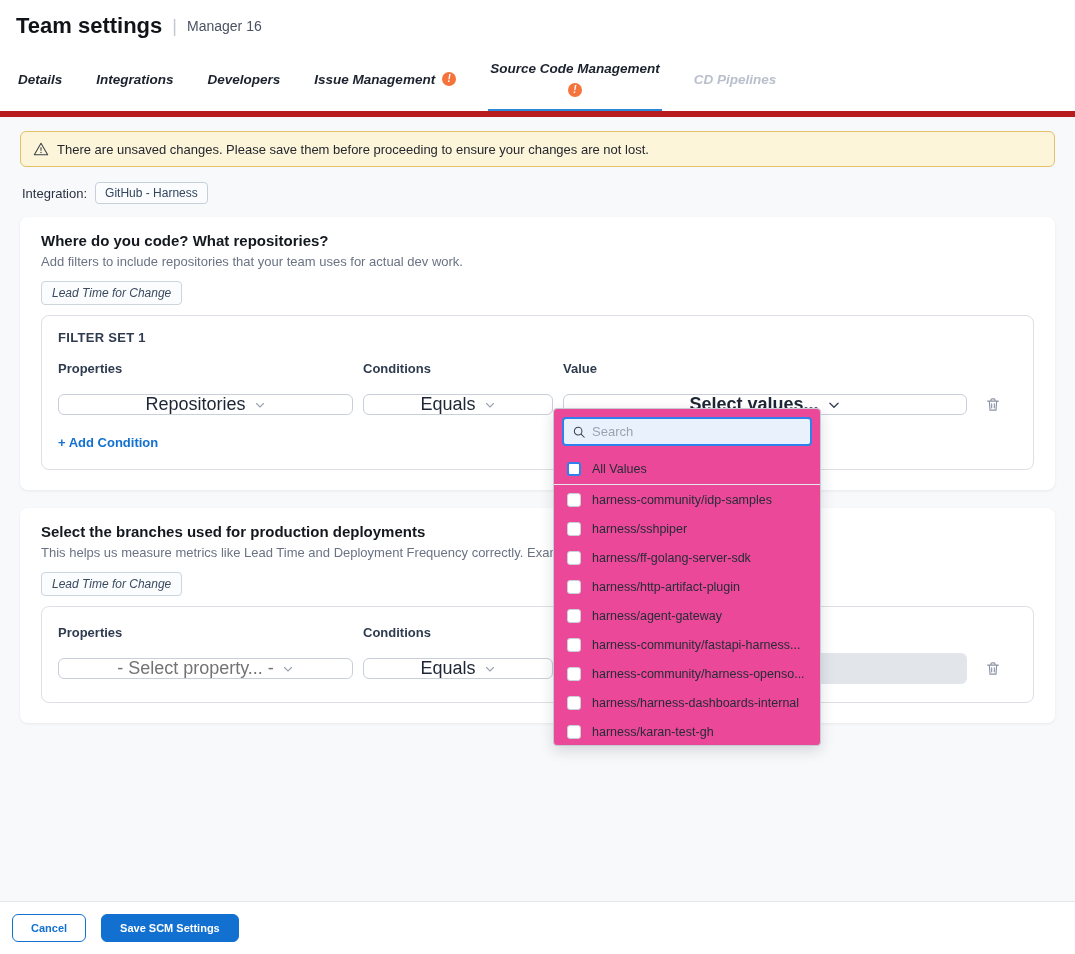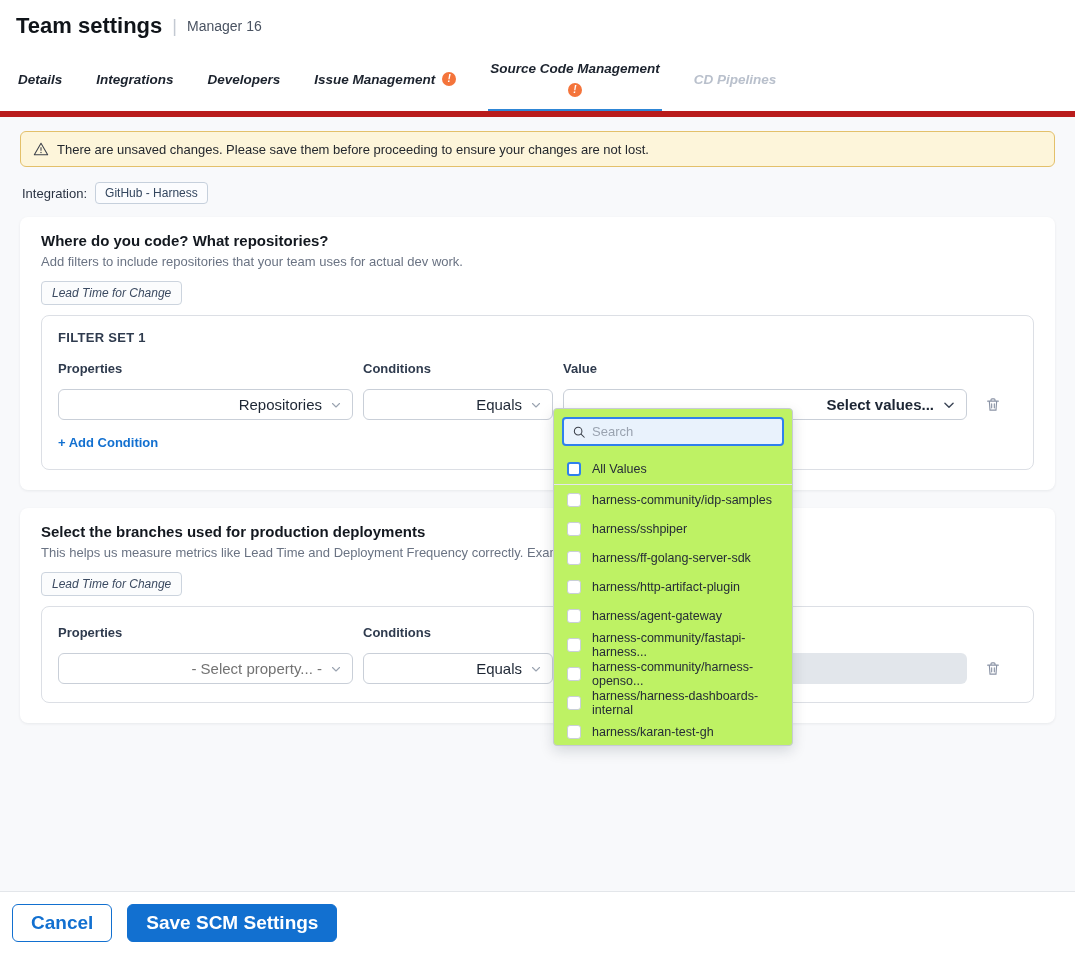--- a/index.html
+++ b/index.html
@@ -37,45 +37,45 @@
   .card-title { font-size:15px; font-weight:700; color:#13181f; }
   .card-sub { font-size:13px; color:#6a7383; margin-top:5px; }
   .tag { display:inline-block; margin:12px 0 10px; padding:4px 10px; font-size:12px; color:#3b4a61; background:#fbfcfd; border:1px solid #ccd4de; border-radius:4px;font-style:italic; }
 
   .filter-panel { border:1px solid #dcdfe5; border-radius:8px; padding:14px 16px 18px; }
   .filter-set-title { font-size:13px; font-weight:700; letter-spacing:.3px; color:#2f3b4e; margin-bottom:16px; }
 
   .filter-grid { display:grid; grid-template-columns:295px 190px 1fr 40px; column-gap:10px; align-items:center; }
   .col-label { font-size:13px; font-weight:700; color:#2f3b4e; margin-bottom:13px; }
 
-  .select { height:31px; background:#fff; border:1px solid #c9cfd8; border-radius:6px; padding:0 10px; display:flex; align-items:center; justify-content:flex-end; font-size:15px; color:#1d2634; cursor:pointer; }
+  .select { height:21px; background:#fff; border:1px solid #c9cfd8; border-radius:6px; padding:0 10px; display:flex; align-items:center; justify-content:center; font-size:18px; color:#1d2634; cursor:pointer; }
   .select .placeholder { color:#737373; }
   .select.value-select span:first-child { font-weight:600; }
   .chev { flex:0 0 auto; margin-left:8px; }
 
   .disabled-input { height:31px; background:#e2e6eb; border-radius:6px; }
 
   .trash-btn { width:32px; height:31px; display:flex; align-items:center; justify-content:center; background:none; border:none; cursor:pointer; }
 
   .add-condition { margin-top:15px; font-size:13px; font-weight:700; color:#1270d0; background:none; border:none; cursor:pointer; padding:0; }
 
   
-  .dropdown { position:absolute; left:553px; top:408px; width:240px; height:338px; background:#bef264; border:1px solid #c6cbd4; border-radius:4px; box-shadow:0 5px 14px rgba(16,24,40,0.15); overflow:hidden; z-index:10; }
+  .dropdown { position:absolute; left:553px; top:408px; width:268px; height:338px; background:#ec4899; border:1px solid #c6cbd4; border-radius:4px; box-shadow:0 5px 14px rgba(16,24,40,0.15); overflow:hidden; z-index:10; }
   .search-wrap { margin:8px; height:29px; display:flex; align-items:center; gap:6px; padding:0 8px; background:#e9f2fc; border:2px solid #2f80ed; border-radius:4px; }
   .search-wrap input { flex:1; border:none; outline:none; background:transparent; font-family:"Liberation Sans",sans-serif; font-size:13px; color:#1d2634; min-width:0; }
   .search-wrap input::placeholder { color:#9aa3b0; }
   .dd-row { display:flex; align-items:center; gap:11px; padding:0 13px; height:29px; font-size:12.5px; color:#252c37; cursor:pointer; }
   .dd-row.all-values { border-bottom:1px solid #e4e7ec; height:31px; }
   .cbox { width:14px; height:14px; border-radius:3px; background:#fff; flex:0 0 auto; }
   .cbox.blue { border:2px solid #2f80ed; }
   .cbox.gray { border:1.5px solid #c9cfd8; }
 
   
   .footer { border-top:1px solid #e3e6ea; background:#fff; padding:12px; display:flex; gap:15px; align-items:center; }
-  .btn { font-family:"Liberation Sans",sans-serif; font-size:19px; font-weight:700; border-radius:6px; padding:7px 18px; cursor:pointer; }
+  .btn { font-family:"Liberation Sans",sans-serif; font-size:11px; font-weight:700; border-radius:6px; padding:7px 18px; cursor:pointer; }
   .btn-secondary { background:#fff; color:#1270d0; border:1.5px solid #1270d0; }
   .btn-primary { background:#1270d0; color:#fff; border:1.5px solid #1270d0; }
 </style>
 </head>
 <body>
 
 <div class="page-header">
   <span class="page-title">Team settings</span>
   <span class="title-divider">|</span>
   <span class="title-sub">Manager 16</span>

